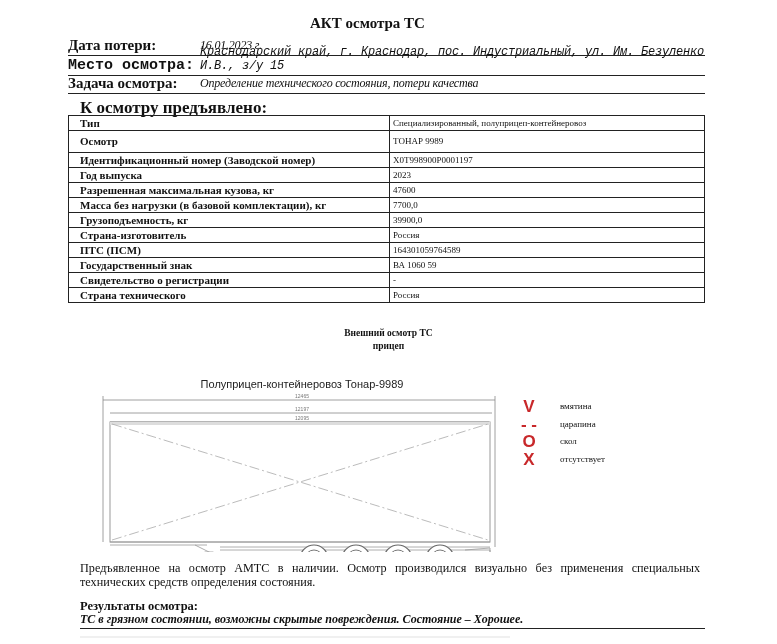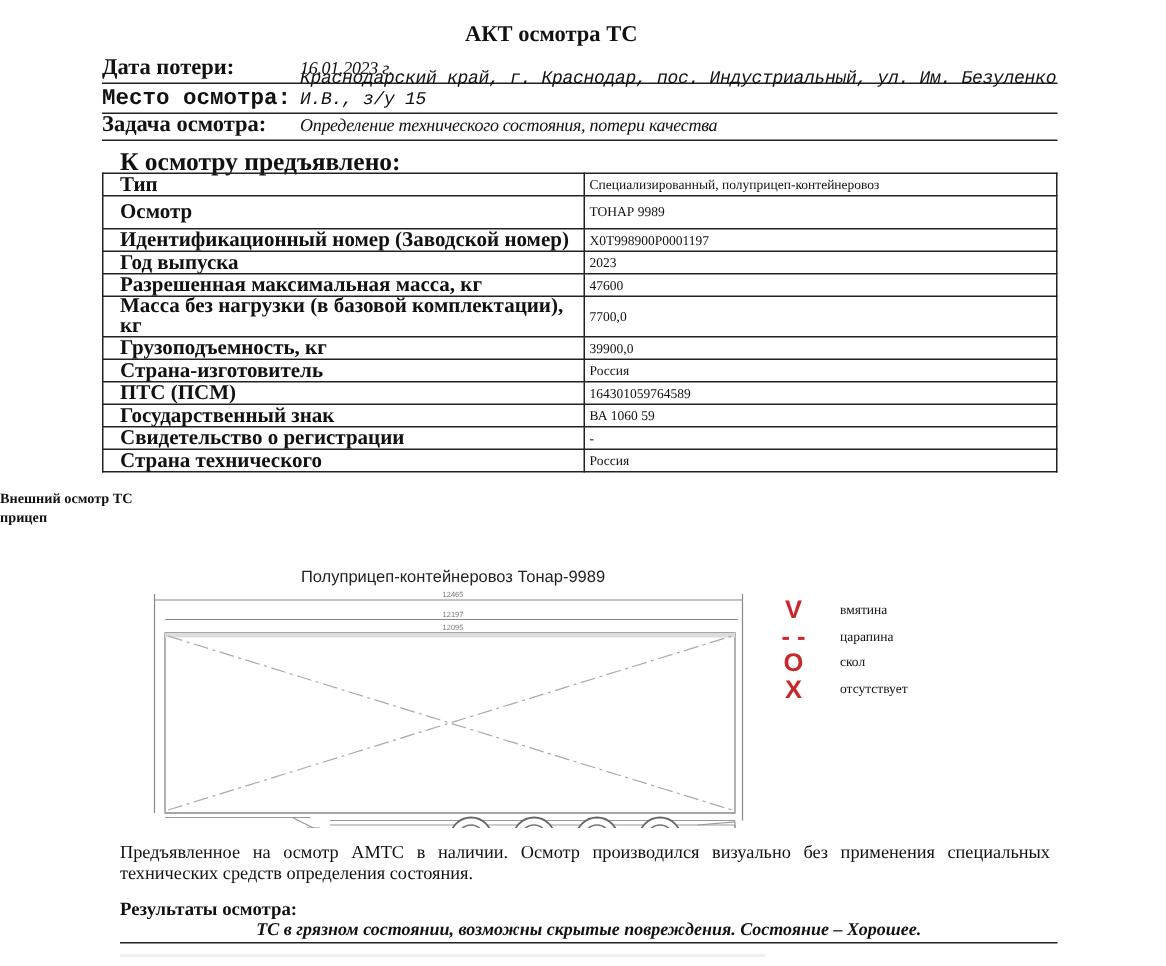--- a/index.html
+++ b/index.html
@@ -5,33 +5,33 @@
   html,body{margin:0;padding:0;background:#ffffff;}
   body{width:777px;height:644px;position:relative;overflow:hidden;font-family:"Liberation Serif","DejaVu Serif",serif;color:#111;}
   .abs{position:absolute;}
   .title{left:0;width:735px;top:15px;text-align:center;font-weight:bold;font-size:15px;}
   .hdr-row{left:68px;width:637px;height:19px;border-bottom:1.5px solid #222;}
   .hdr-label{position:absolute;left:0;bottom:1px;font-weight:bold;font-size:15px;}
   .hdr-value{position:absolute;left:132px;bottom:2px;font-style:italic;font-size:12px;letter-spacing:-0.2px;}
   .section-head{left:80px;top:98px;font-weight:bold;font-size:17px;}
   table.spec{position:absolute;left:68px;top:115px;width:637px;border-collapse:collapse;}
   table.spec td{border:1px solid #222;padding:0 3px;line-height:13px;vertical-align:middle;}
-  table.spec td.k{width:306px;font-weight:bold;font-size:14px;padding-left:11px;}
+  table.spec td.k{width:306px;font-weight:bold;font-size:11px;padding-left:11px;}
   table.spec td.v{font-size:9px;}
   table.spec tr{height:15px;}
   table.spec tr.tall{height:22px;}
-  .ext{left:0;width:777px;text-align:left;font-weight:bold;font-size:9.5px;line-height:13px;}
+  .ext{left:0;width:777px;text-align:center;font-weight:bold;font-size:9.5px;line-height:13px;}
   .drawing{left:95px;top:372px;width:415px;height:180px;}
   .legend{left:518px;top:398px;width:120px;}
   .legend-item{position:relative;height:17.5px;}
   .legend-sym{position:absolute;left:0;width:22px;text-align:center;color:#c8282a;font-family:"Liberation Sans",sans-serif;font-weight:bold;font-size:17px;line-height:17px;}
   .legend-text{position:absolute;left:42px;top:3px;font-size:9px;}
   .para{left:80px;top:561px;width:620px;font-size:12.2px;line-height:14px;text-align:justify;}
   .res-head{left:80px;top:599px;font-weight:bold;font-size:12.5px;}
-  .res-text{left:80px;top:612px;width:625px;font-style:italic;font-weight:bold;font-size:12px;border-bottom:1.5px solid #222;padding-bottom:1px;text-align:center;}
+  .res-text{left:80px;top:612px;width:625px;font-style:italic;font-weight:bold;font-size:12px;border-bottom:1.5px solid #222;padding-bottom:1px;}
   .faint{left:80px;top:636px;width:430px;height:2px;background:#f0f0f0;}
 </style>
 </head>
 <body>
 
 <div class="abs title">АКТ осмотра ТС</div>
 
 <div class="abs hdr-row" style="top:36px;">
   <span class="hdr-label">Дата потери:</span>
   <span class="hdr-value">16.01.2023 г.</span>
@@ -59,21 +59,21 @@
       </tr>
     <tr>
         <td class="k">Идентификационный номер (Заводской номер)</td>
         <td class="v">X0T998900P0001197</td>
       </tr>
     <tr>
         <td class="k">Год выпуска</td>
         <td class="v">2023</td>
       </tr>
     <tr>
-        <td class="k">Разрешенная максимальная масса, кг</td>
+        <td class="k">Разрешенная максимальная кузова, кг</td>
         <td class="v">47600</td>
       </tr>
     <tr>
         <td class="k">Масса без нагрузки (в базовой комплектации), кг</td>
         <td class="v">7700,0</td>
       </tr>
     <tr>
         <td class="k">Грузоподъемность, кг</td>
         <td class="v">39900,0</td>
       </tr>

